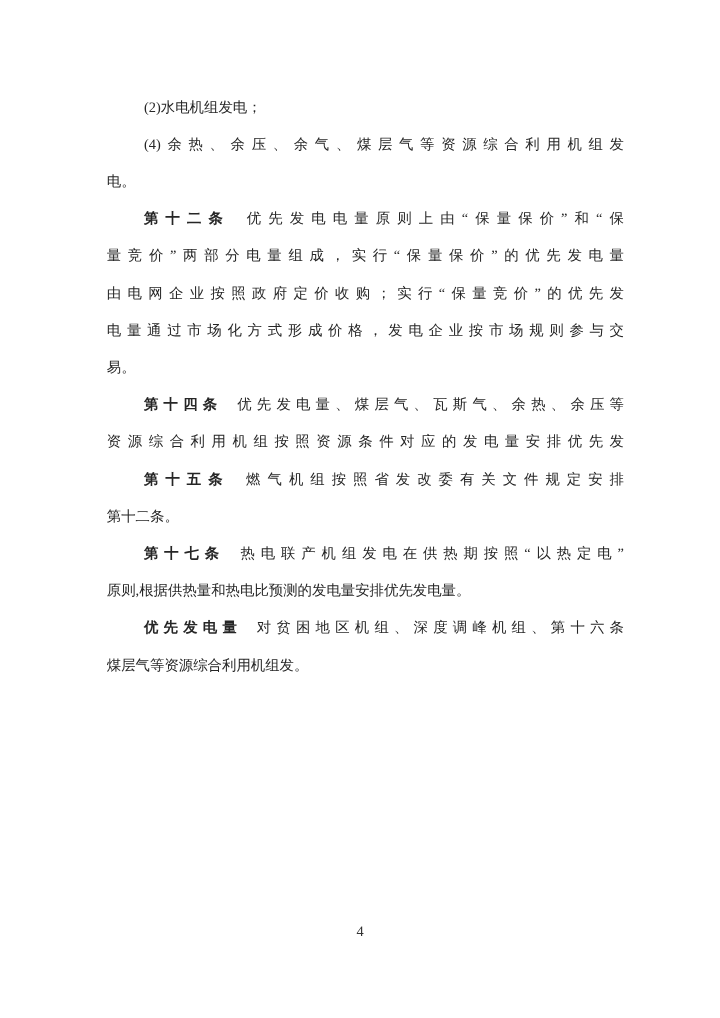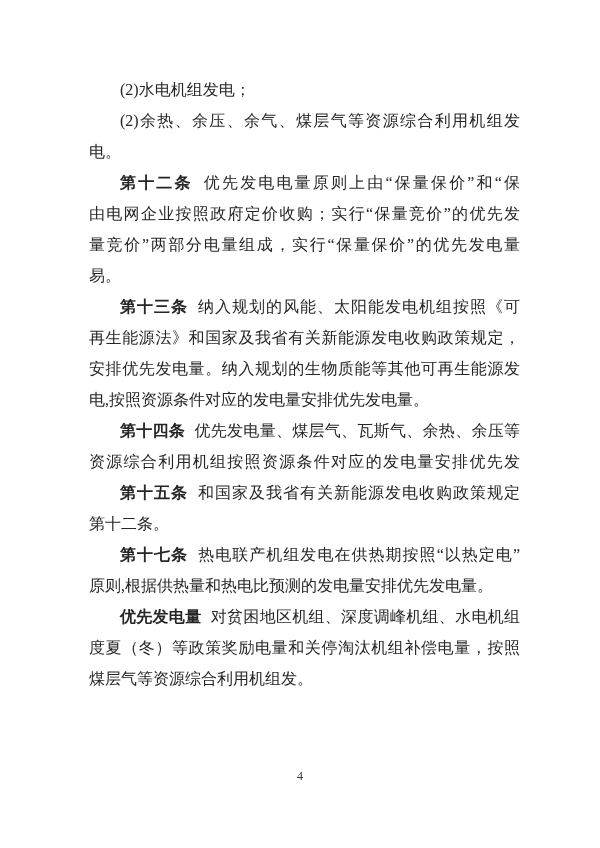--- a/index.html
+++ b/index.html
@@ -13,21 +13,21 @@
     height: 848px;
     background: #ffffff;
     overflow: hidden;
     font-family: "Liberation Serif", "DejaVu Serif", serif;
   }
   .body-text {
     position: absolute;
     left: 89px;
     top: 74px;
     width: 431px;
-    font-size: 16px;
+    font-size: 12px;
     color: #262626;
   }
   .paragraph {
     margin: 0;
     padding: 0;
   }
   .line {
     height: 31px;
     line-height: 31px;
     overflow: hidden;
@@ -60,47 +60,41 @@
 </style>
 </head>
 <body>
 
 <div class="page">
   <div class="body-text" style="color: rgb(38, 38, 38);">
       <div class="paragraph">
         <div class="line first last"><span class="text-run">(2)水电机组发电；</span></div>
       </div>
       <div class="paragraph">
-        <div class="line first"><span class="text-run">(2)余热、余压、余气、煤层气等资源综合利用机组发</span></div>
+        <div class="line first"><span class="text-run">(4)余热、余压、余气、煤层气等资源综合利用机组发</span></div>
         <div class="line last"><span class="text-run">电。</span></div>
       </div>
       <div class="paragraph">
         <div class="line first"><span class="article-no">第十二条</span><span class="text-run"> 优先发电电量原则上由“保量保价”和“保</span></div>
+        <div class="line"><span class="text-run">量竞价”两部分电量组成，实行“保量保价”的优先发电量</span></div>
         <div class="line"><span class="text-run">由电网企业按照政府定价收购；实行“保量竞价”的优先发</span></div>
-        <div class="line"><span class="text-run">量竞价”两部分电量组成，实行“保量保价”的优先发电量</span></div>
+        <div class="line"><span class="text-run">电量通过市场化方式形成价格，发电企业按市场规则参与交</span></div>
         <div class="line last"><span class="text-run">易。</span></div>
-      </div>
-      <div class="paragraph">
-        <div class="line first"><span class="article-no">第十三条</span><span class="text-run"> 纳入规划的风能、太阳能发电机组按照《可</span></div>
-        <div class="line"><span class="text-run">再生能源法》和国家及我省有关新能源发电收购政策规定，</span></div>
-        <div class="line"><span class="text-run">安排优先发电量。纳入规划的生物质能等其他可再生能源发</span></div>
-        <div class="line last"><span class="text-run">电,按照资源条件对应的发电量安排优先发电量。</span></div>
       </div>
       <div class="paragraph">
         <div class="line first"><span class="article-no">第十四条</span><span class="text-run"> 优先发电量、煤层气、瓦斯气、余热、余压等</span></div>
         <div class="line"><span class="text-run">资源综合利用机组按照资源条件对应的发电量安排优先发</span></div>
       </div>
       <div class="paragraph">
-        <div class="line first"><span class="article-no">第十五条</span><span class="text-run"> 和国家及我省有关新能源发电收购政策规定</span></div>
+        <div class="line first"><span class="article-no">第十五条</span><span class="text-run"> 燃气机组按照省发改委有关文件规定安排</span></div>
         <div class="line last"><span class="text-run">第十二条。</span></div>
       </div>
       <div class="paragraph">
         <div class="line first"><span class="article-no">第十七条</span><span class="text-run"> 热电联产机组发电在供热期按照“以热定电”</span></div>
         <div class="line last"><span class="text-run">原则,根据供热量和热电比预测的发电量安排优先发电量。</span></div>
       </div>
       <div class="paragraph">
-        <div class="line first"><span class="article-no">优先发电量</span><span class="text-run"> 对贫困地区机组、深度调峰机组、水电机组</span></div>
-        <div class="line"><span class="text-run">度夏（冬）等政策奖励电量和关停淘汰机组补偿电量，按照</span></div>
+        <div class="line first"><span class="article-no">优先发电量</span><span class="text-run"> 对贫困地区机组、深度调峰机组、第十六条</span></div>
         <div class="line last"><span class="text-run">煤层气等资源综合利用机组发。</span></div>
       </div>
     </div>
   <div class="footer">4</div>
 </div>
 
 </body></html>

